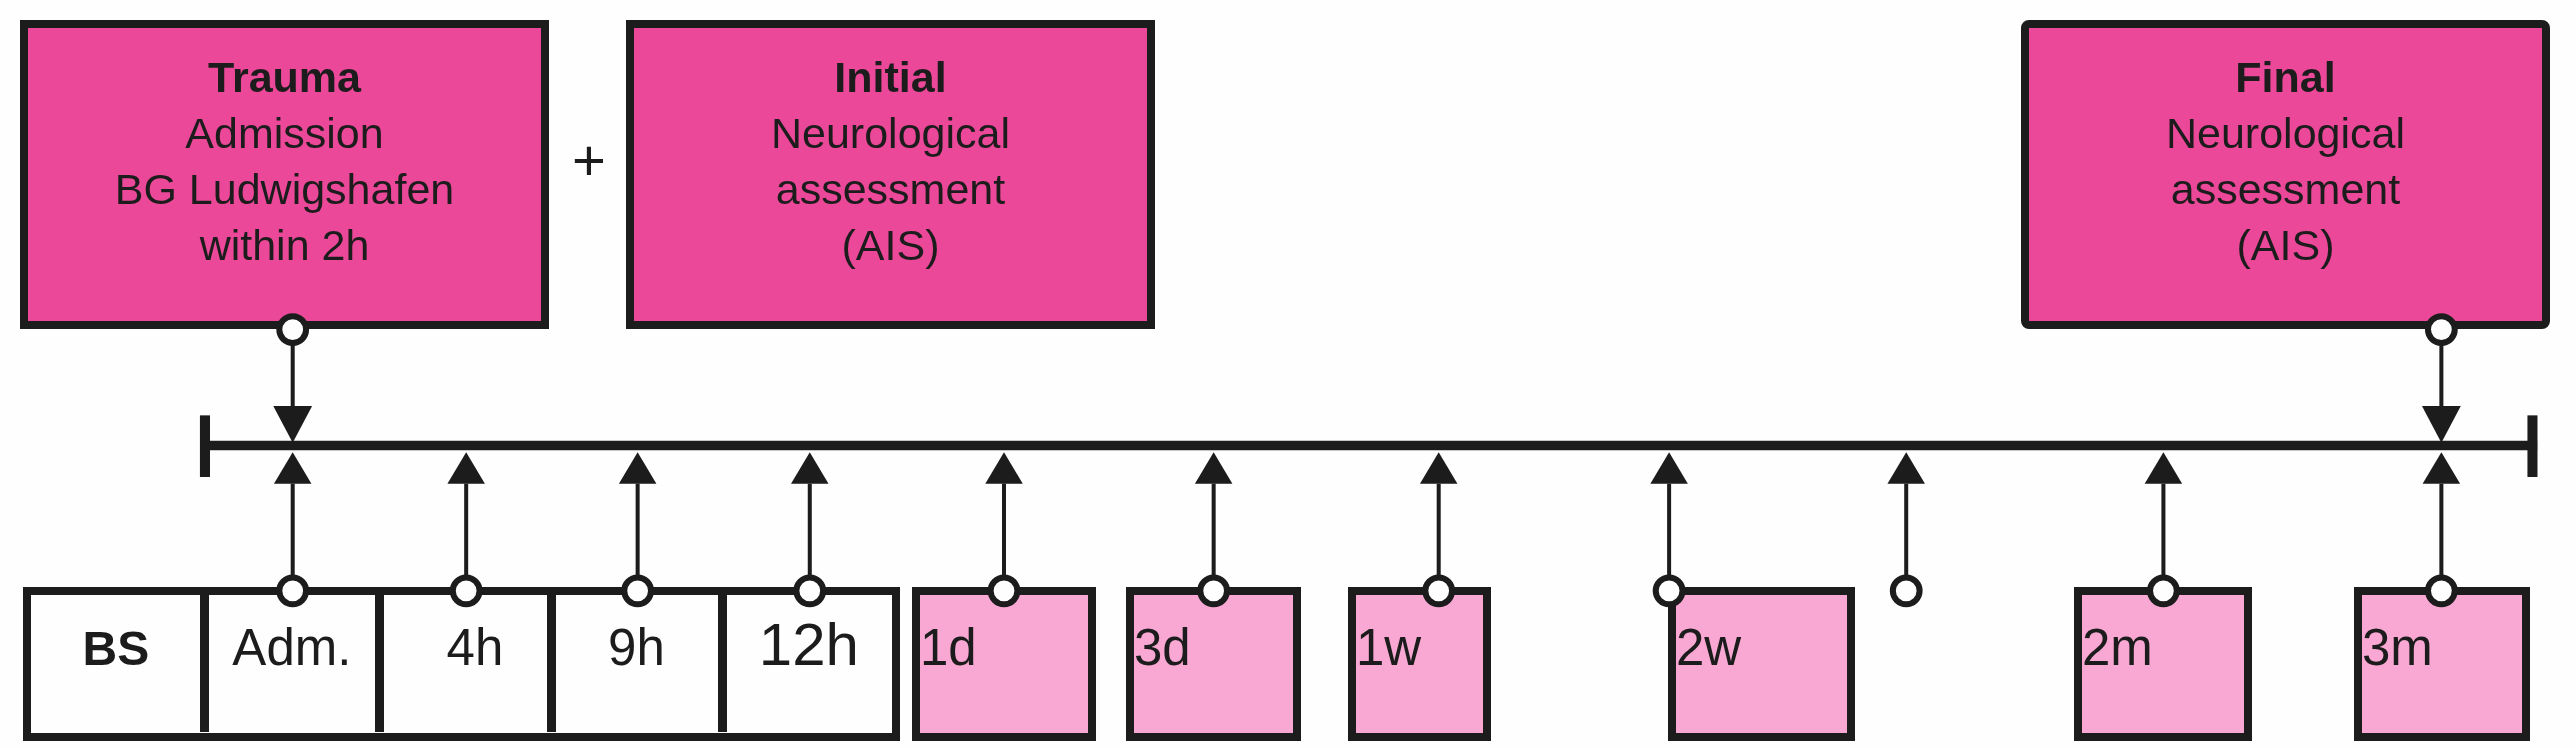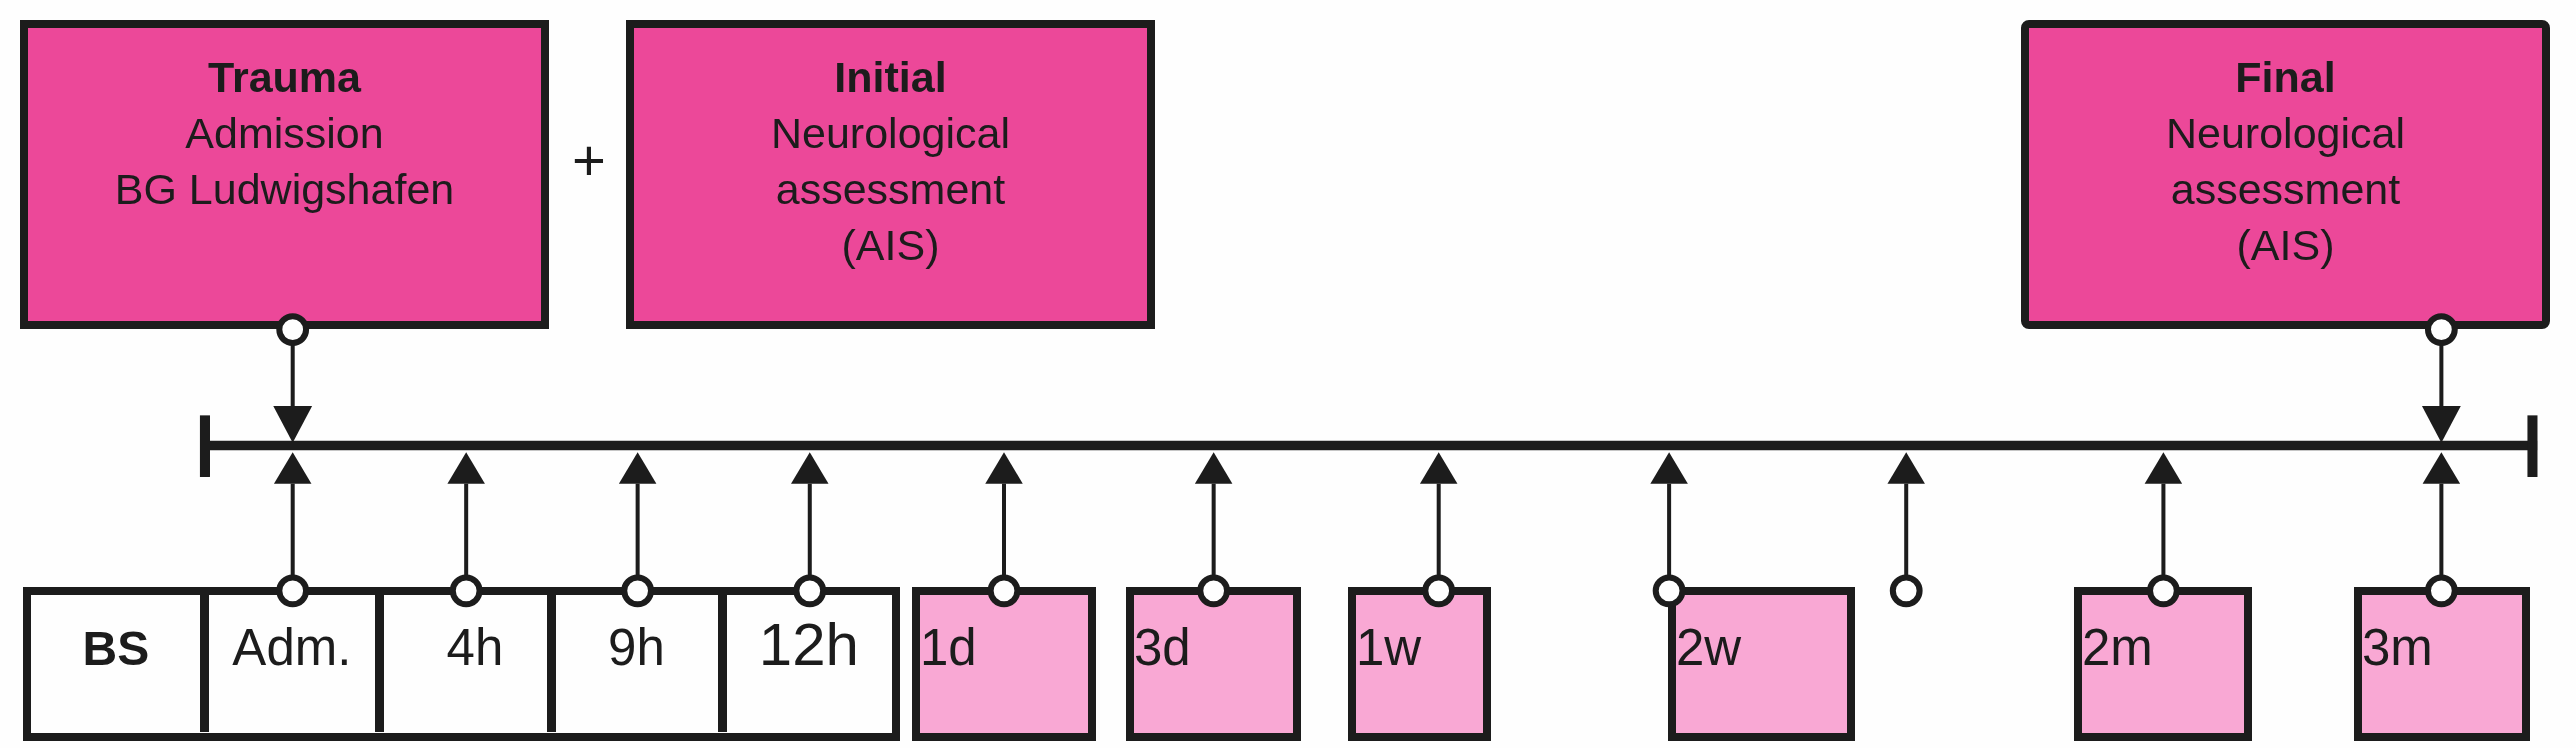--- a/index.html
+++ b/index.html
@@ -41,20 +41,21 @@
 </style>
 </head>
 <body>
 
 <div class="canvas">
 
   <div class="tbox" style="left:20px;">
     <div class="title">Trauma</div>
     <div>Admission</div>
     <div>BG Ludwigshafen</div>
+    <div>within 2h</div>
   </div>
 
   <div class="plus">+</div>
 
   <div class="tbox" style="left:626px;">
     <div class="title">Initial</div>
     <div>Neurological</div>
     <div>assessment</div>
     <div>(AIS)</div>
   </div>

